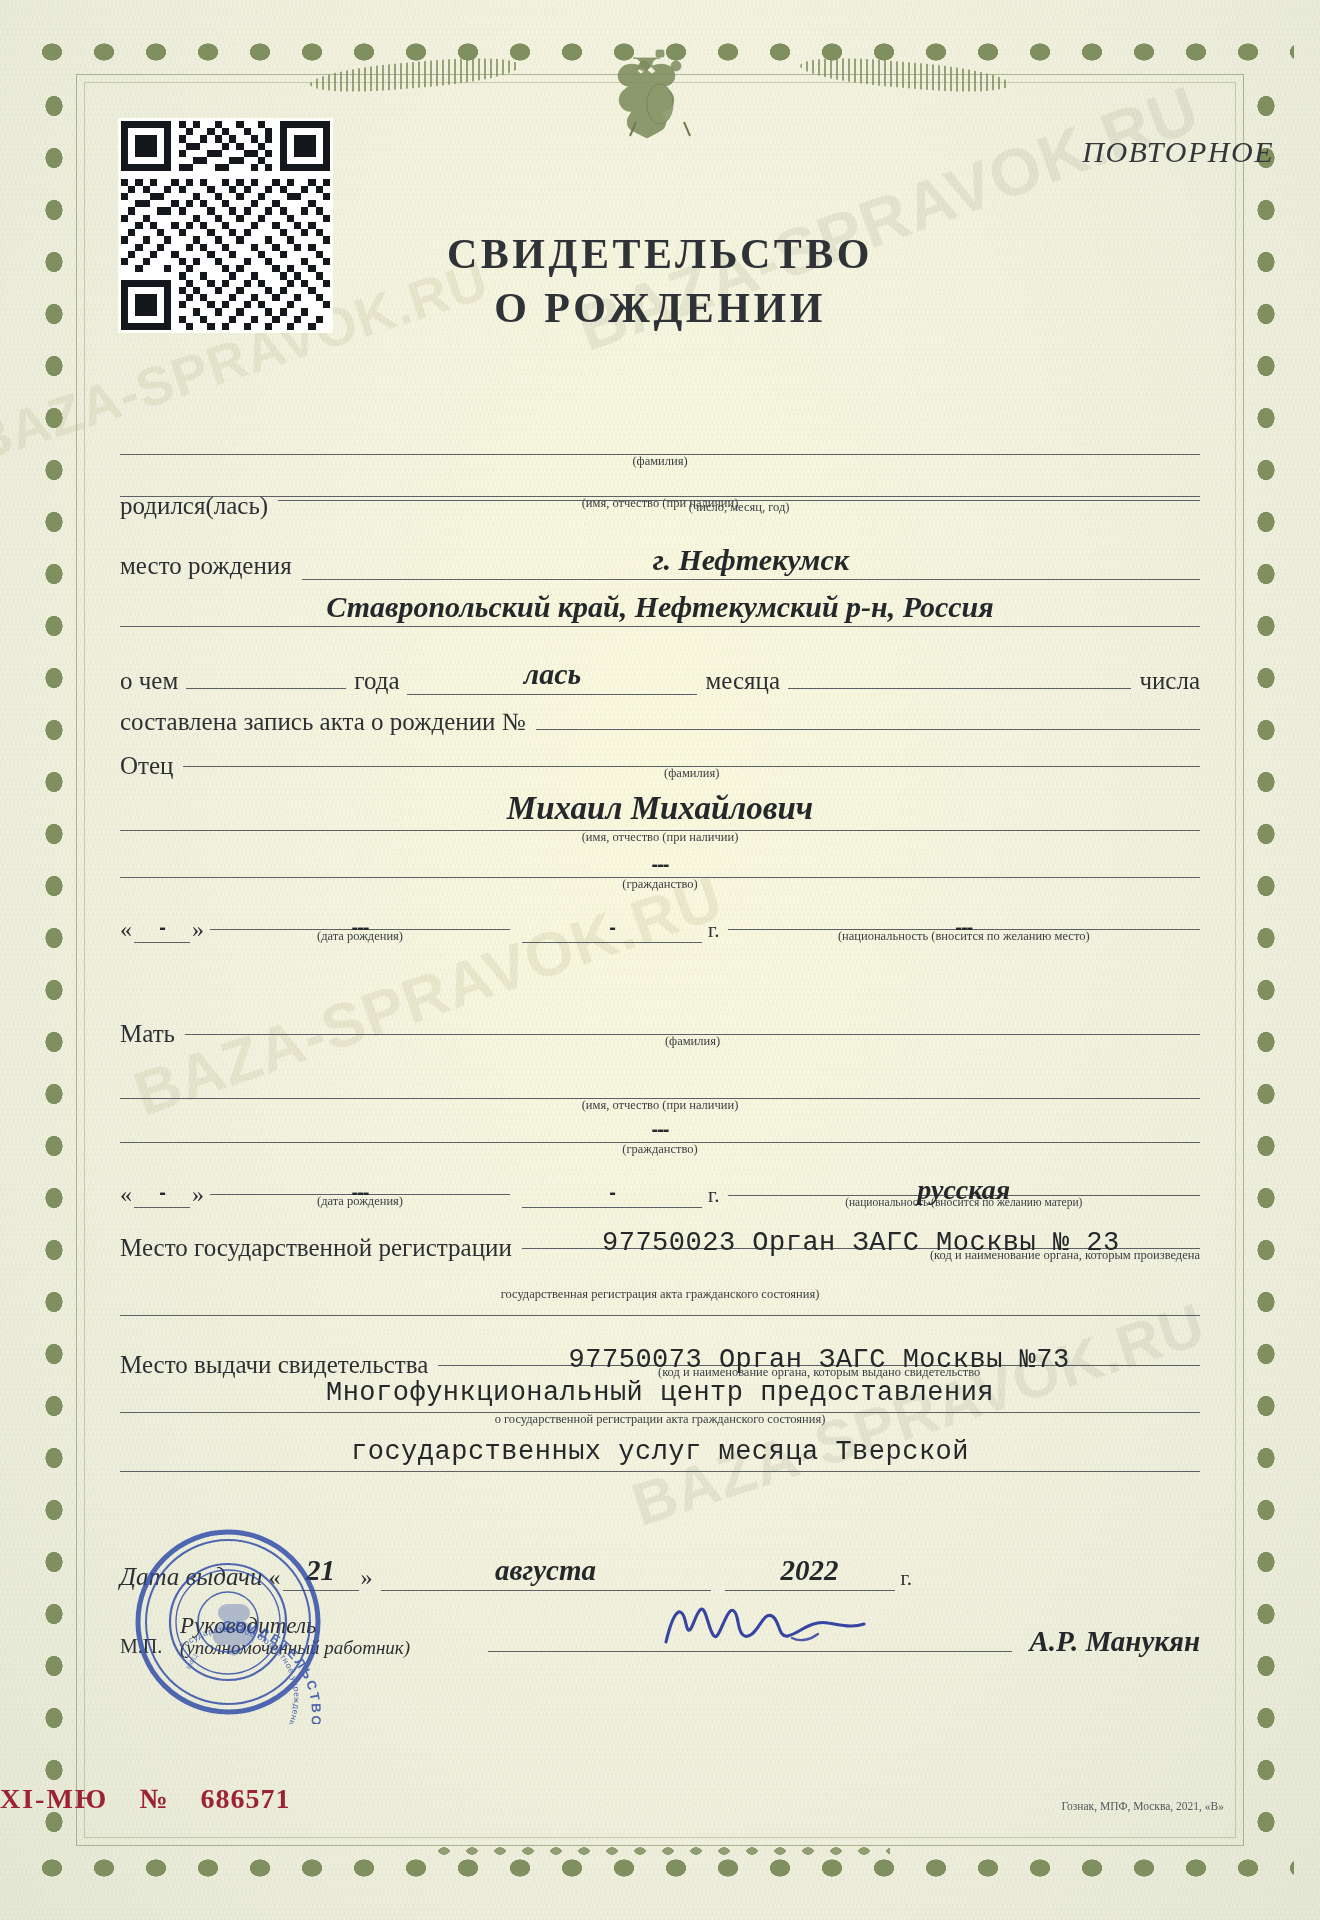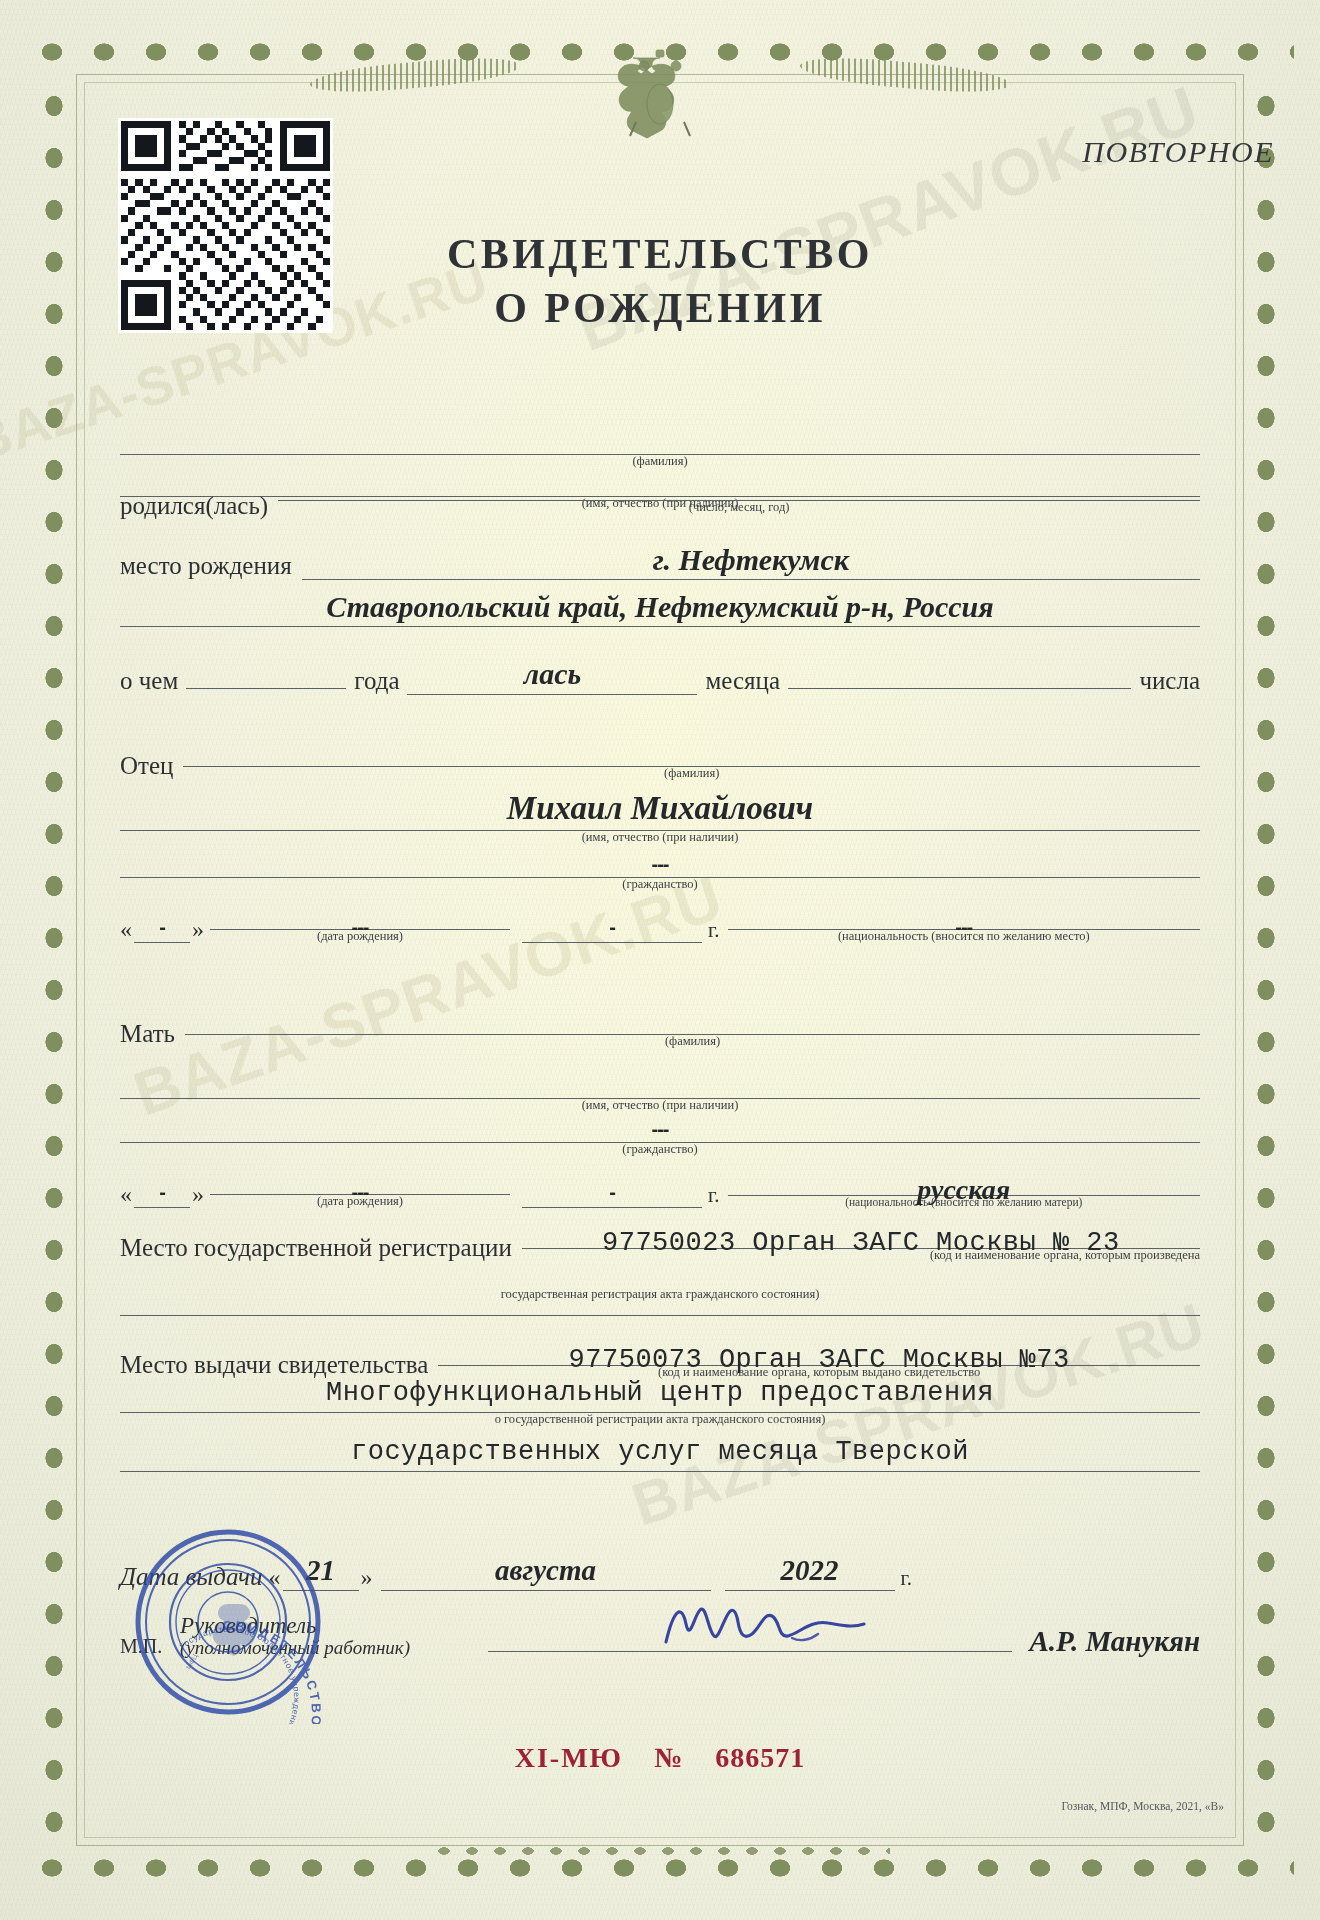--- a/index.html
+++ b/index.html
@@ -164,22 +164,21 @@
     pointer-events:none;
   }
   .seal svg{ width:100%; height:100%; }
 
   .signature{
     position:absolute; left:660px; top:1590px; width:210px; height:70px;
     pointer-events:none;
   }
 
   .serial{
-    position:absolute; left:0; right:0; top:1742px;
-    text-align:center;
+    position:absolute; left:0; right:0; top:1783px;
     font-family:"Liberation Serif", serif;
     font-weight:bold; font-size:28px;
     color:#9d2233; letter-spacing:2px;
   }
   .serial .num{ letter-spacing:1px; }
 
   .printinfo{
     position:absolute; right:96px; top:1800px;
     font-family:"Liberation Serif", serif;
     font-size:11.5px; color:#55595c;
@@ -522,20 +521,27 @@
       <span class="val-italic" style="display:block; position:absolute; left:0; right:0; bottom:4px;">лась</span>
       <span class="line" style="display:block; margin-top:34px;"></span>
     </span>
     <span class="lbl">месяца</span>
     <span class="grow" style="margin:0 8px 6px 8px;">
         <span class="line" style="display:block;"></span>
       </span>
     <span class="lbl">числа</span>
   </div>
 
+  <div class="row fl" style="top:708px;">
+    <span class="lbl">составлена запись акта о рождении №</span>
+    <span class="grow" style="margin:0 0 6px 10px;">
+      <span class="val-mono" style="display:block; height:0;"></span>
+      <span class="line" style="display:block;"></span>
+    </span>
+  </div>
 
   <div class="row fl" style="top:752px;">
     <span class="lbl">Отец</span>
     <span class="grow" style="margin:0 0 0 10px;">
       <span class="val-italic" style="display:block; height:0;"></span>
       <span class="line" style="display:block; margin-top:6px;"></span>
       <span class="cap" style="display:block;">(фамилия)</span>
     </span>
   </div>
 

